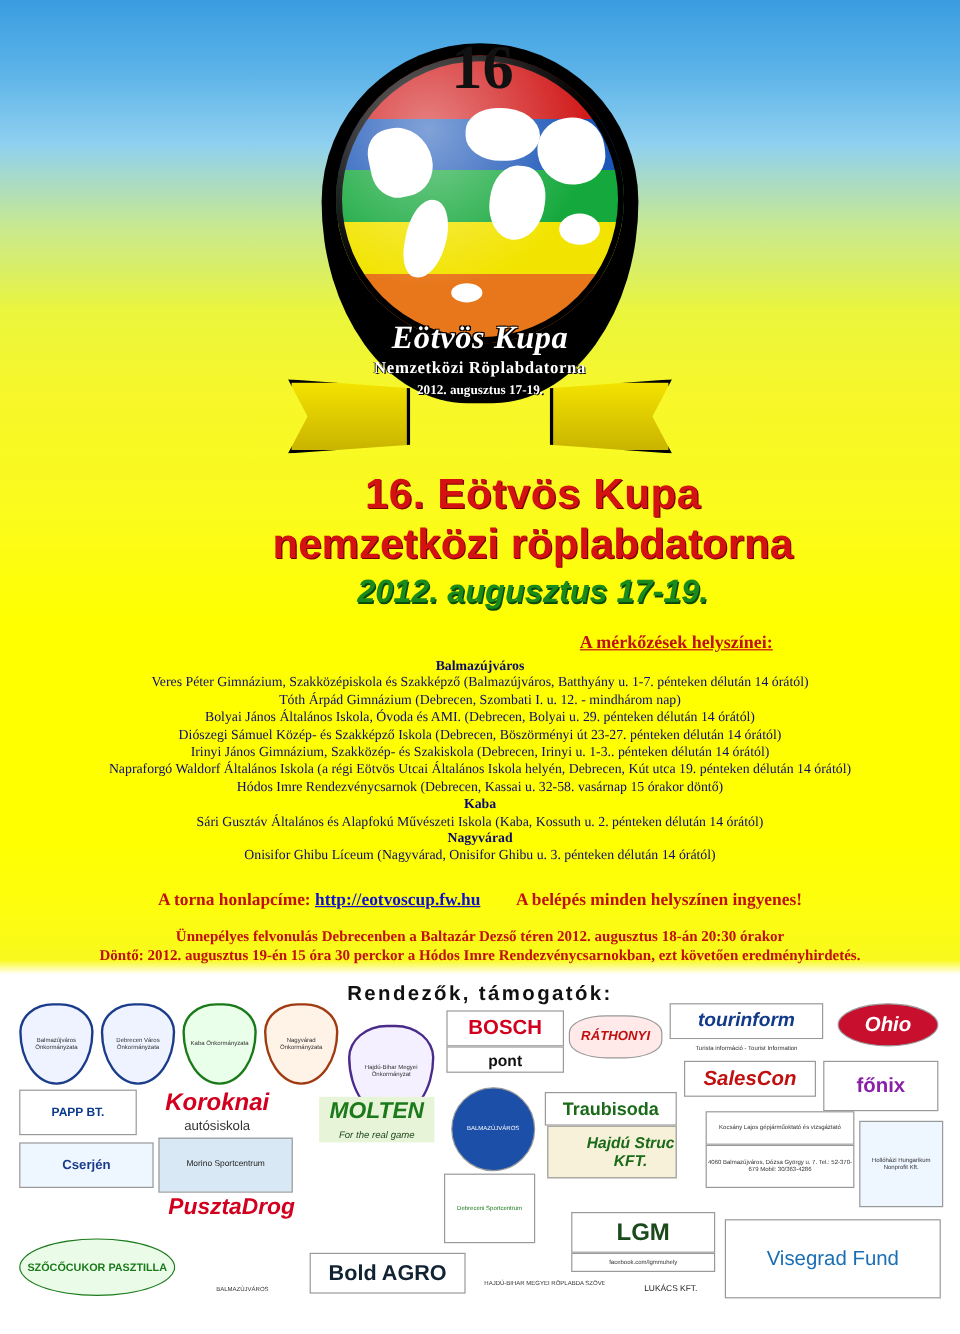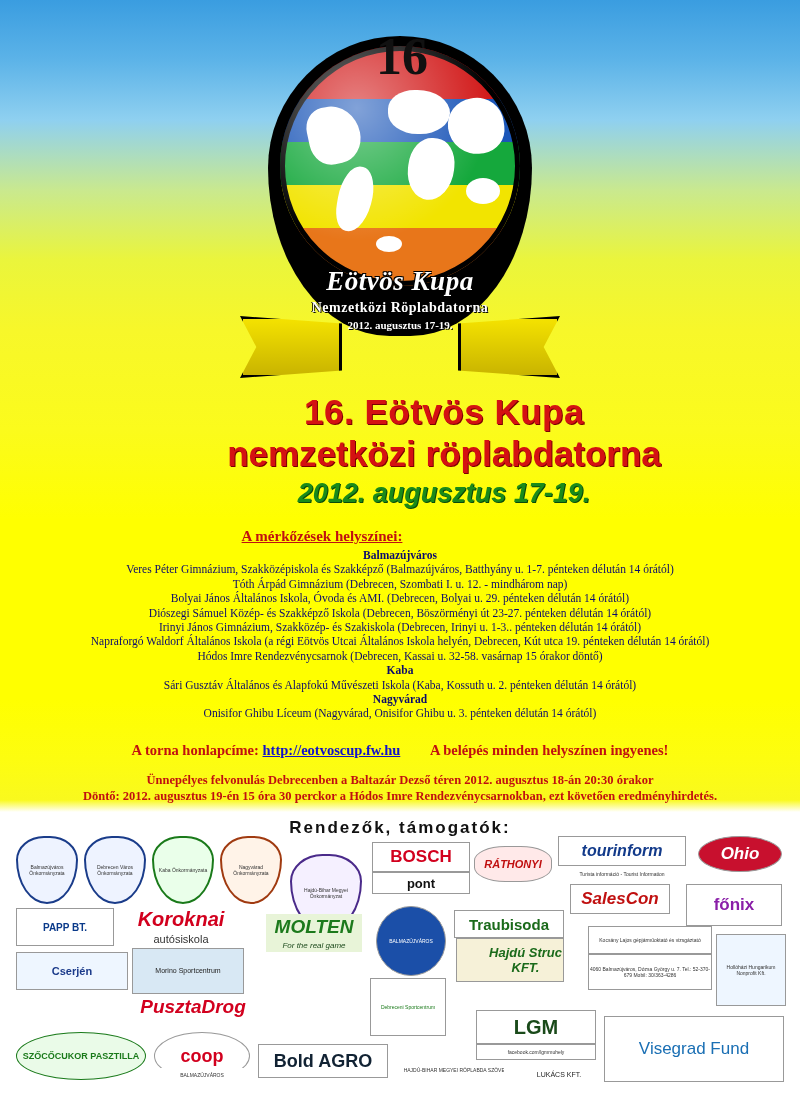--- a/index.html
+++ b/index.html
@@ -97,21 +97,21 @@
     font-family:"Liberation Sans", sans-serif;
     font-weight:bold;font-size:35px;color:#d41212;margin-top:2px;
     text-shadow:1px 1px 0 #7a0000;
   }
   .h3{
     font-family:"Liberation Sans", sans-serif;font-style:italic;
     font-weight:bold;font-size:27px;color:#1a8a1a;margin-top:4px;
     text-shadow:1px 1px 0 #0a4a0a;
   }
   .venues-title{
-    position:absolute;left:0;top:528px;width:644px;text-align:center;
+    position:absolute;left:0;top:528px;width:644px;text-align:right;
     font-weight:bold;font-size:15px;color:#c01010;text-decoration:underline;
   }
   .venues{
     position:absolute;left:20px;top:548px;width:760px;text-align:center;
     font-size:11.5px;color:#0a0a6e;line-height:14.4px;
   }
   .city{font-weight:bold;color:#0a0a6e;}
   .line{color:#0a0a6e;}
 
   .web{
@@ -270,21 +270,21 @@
     </div>
 
     <div class="sp round bordered" style="left:368px;top:78px;width:70px;height:70px;background:#1b4fa8;">
       <span class="tiny" style="color:#fff;">BALMAZÚJVÁROS</span>
     </div>
 
     <div class="sp bordered" style="left:446px;top:82px;width:110px;height:28px;">
       <span style="font-size:15px;font-weight:bold;color:#1a6a1a;">Traubisoda</span>
     </div>
 
-    <div class="sp bordered" style="left:562px;top:56px;width:100px;height:30px;">
+    <div class="sp bordered" style="left:562px;top:56px;width:110px;height:30px;">
       <span style="font-size:17px;font-weight:bold;color:#c01010;font-style:italic;">SalesCon</span>
     </div>
 
     <div class="sp bordered" style="left:678px;top:56px;width:96px;height:42px;">
       <span style="font-size:17px;font-weight:bold;color:#8a1fa8;">főnix</span>
     </div>
 
     <div class="sp bordered" style="left:8px;top:124px;width:112px;height:38px;background:#eef6ff;">
       <span style="font-size:11px;font-weight:bold;color:#1a3a8a;">Cserjén</span>
     </div>
@@ -313,23 +313,20 @@
     </div>
 
     <div class="sp bordered" style="left:362px;top:150px;width:76px;height:58px;background:#fff;">
       <span class="tiny" style="color:#1a7a1a;">Debreceni Sportcentrum</span>
     </div>
 
     <div class="sp bordered round" style="left:8px;top:204px;width:130px;height:48px;background:#eafbe8;border-color:#1a7a1a;">
       <span style="font-size:9px;font-weight:bold;color:#1a7a1a;">SZŐCŐCUKOR PASZTILLA</span>
     </div>
 
-    <div class="sp round bordered" style="left:146px;top:204px;width:96px;height:48px;background:#fff;">
-      <span style="font-size:18px;font-weight:bold;color:#d2001e;">coop</span>
-    </div>
     <div class="sp" style="left:146px;top:240px;width:96px;height:14px;">
       <span class="tiny">BALMAZÚJVÁROS</span>
     </div>
 
     <div class="sp bordered" style="left:250px;top:216px;width:130px;height:34px;background:#fff;">
       <span style="font-size:18px;font-weight:bold;color:#123;">Bold AGRO</span>
     </div>
 
     <div class="sp" style="left:388px;top:230px;width:130px;height:24px;">
       <span class="tiny">HAJDÚ-BIHAR MEGYEI RÖPLABDA SZÖVETSÉG</span>

